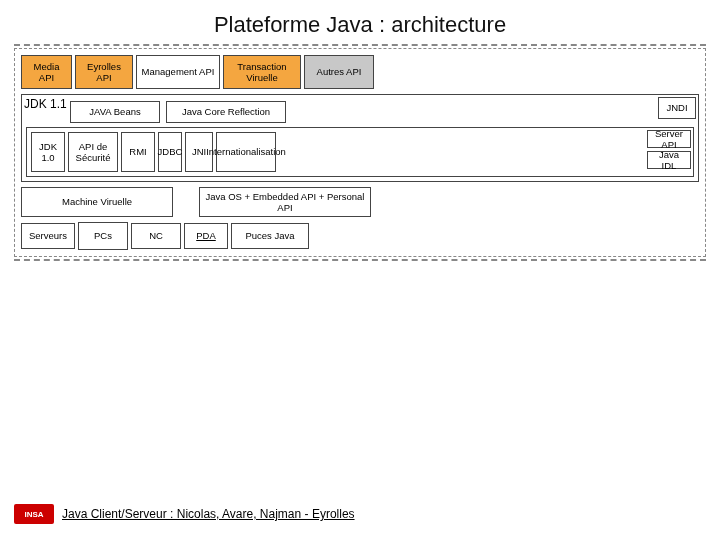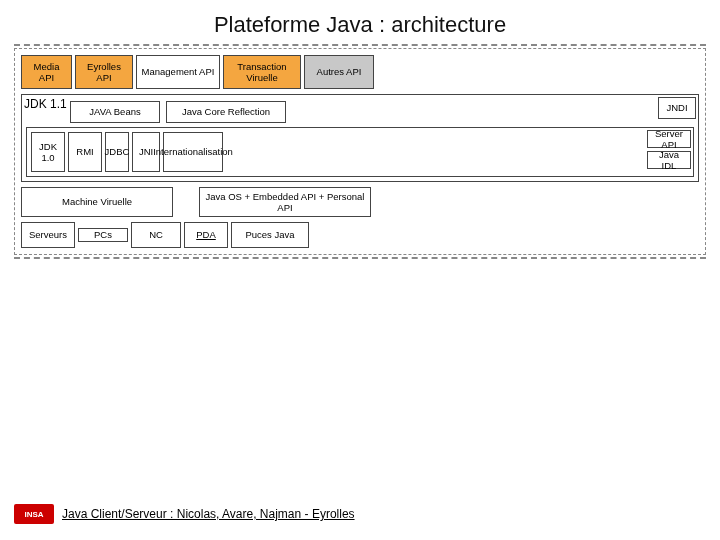--- a/index.html
+++ b/index.html
@@ -115,20 +115,21 @@
     <div class="b" style="position:absolute; right:2px; top:2px; width:38px; height:22px; font-size:9.5px;">JNDI</div>
 
     <div style="display:flex; align-items:center; gap:6px; margin-left:44px; margin-top:2px; margin-bottom:4px;">
       <div class="b" style="width:90px; height:22px;">JAVA Beans</div>
       <div class="b" style="width:120px; height:22px;">Java Core Reflection</div>
     </div>
 
     <div class="nested-border" style="margin-bottom:0; position:relative;">
       <div style="display:flex; align-items:center; gap:3px; flex-wrap:nowrap;">
         <div class="b" style="width:34px; height:40px;">JDK 1.0</div>
+        <div class="b" style="width:50px; height:40px;">API de Sécurité</div>
         <div class="b" style="width:34px; height:40px;">RMI</div>
         <div class="b" style="width:24px; height:40px;">JDBC</div>
         <div class="b" style="width:28px; height:40px;">JNI</div>
         <div class="b" style="width:60px; height:40px;">Internationalisation</div>
       </div>
 
       <div style="position:absolute; right:2px; top:2px; display:flex; flex-direction:column; gap:3px;">
         <div class="b" style="width:44px; height:18px;">Server API</div>
         <div class="b" style="width:44px; height:18px;">Java IDL</div>
       </div>
@@ -136,21 +137,21 @@
   </div>
 
   <div class="row" style="margin-bottom:5px;">
     <div class="b" style="width:152px; height:30px;">Machine Viruelle</div>
     <div style="width:20px;"></div>
     <div class="b" style="width:172px; height:30px;">Java OS + Embedded API + Personal API</div>
   </div>
 
   <div class="row" style="margin-bottom:0;">
     <div class="b" style="width:54px; height:26px;">Serveurs</div>
-    <div class="b" style="width:50px; height:14px;">PCs</div>
+    <div class="b" style="width:50px; height:28px;">PCs</div>
     <div class="b" style="width:50px; height:26px;">NC</div>
     <div class="b" style="width:44px; height:26px;text-decoration:underline;">PDA</div>
     <div class="b" style="width:78px; height:26px;">Puces Java</div>
   </div>
 
 </div>
 
 <div class="dashed-bottom"></div>
 
 <div class="footer" style="position:absolute; bottom:16px; left:14px; display:flex; align-items:center; gap:8px;">

